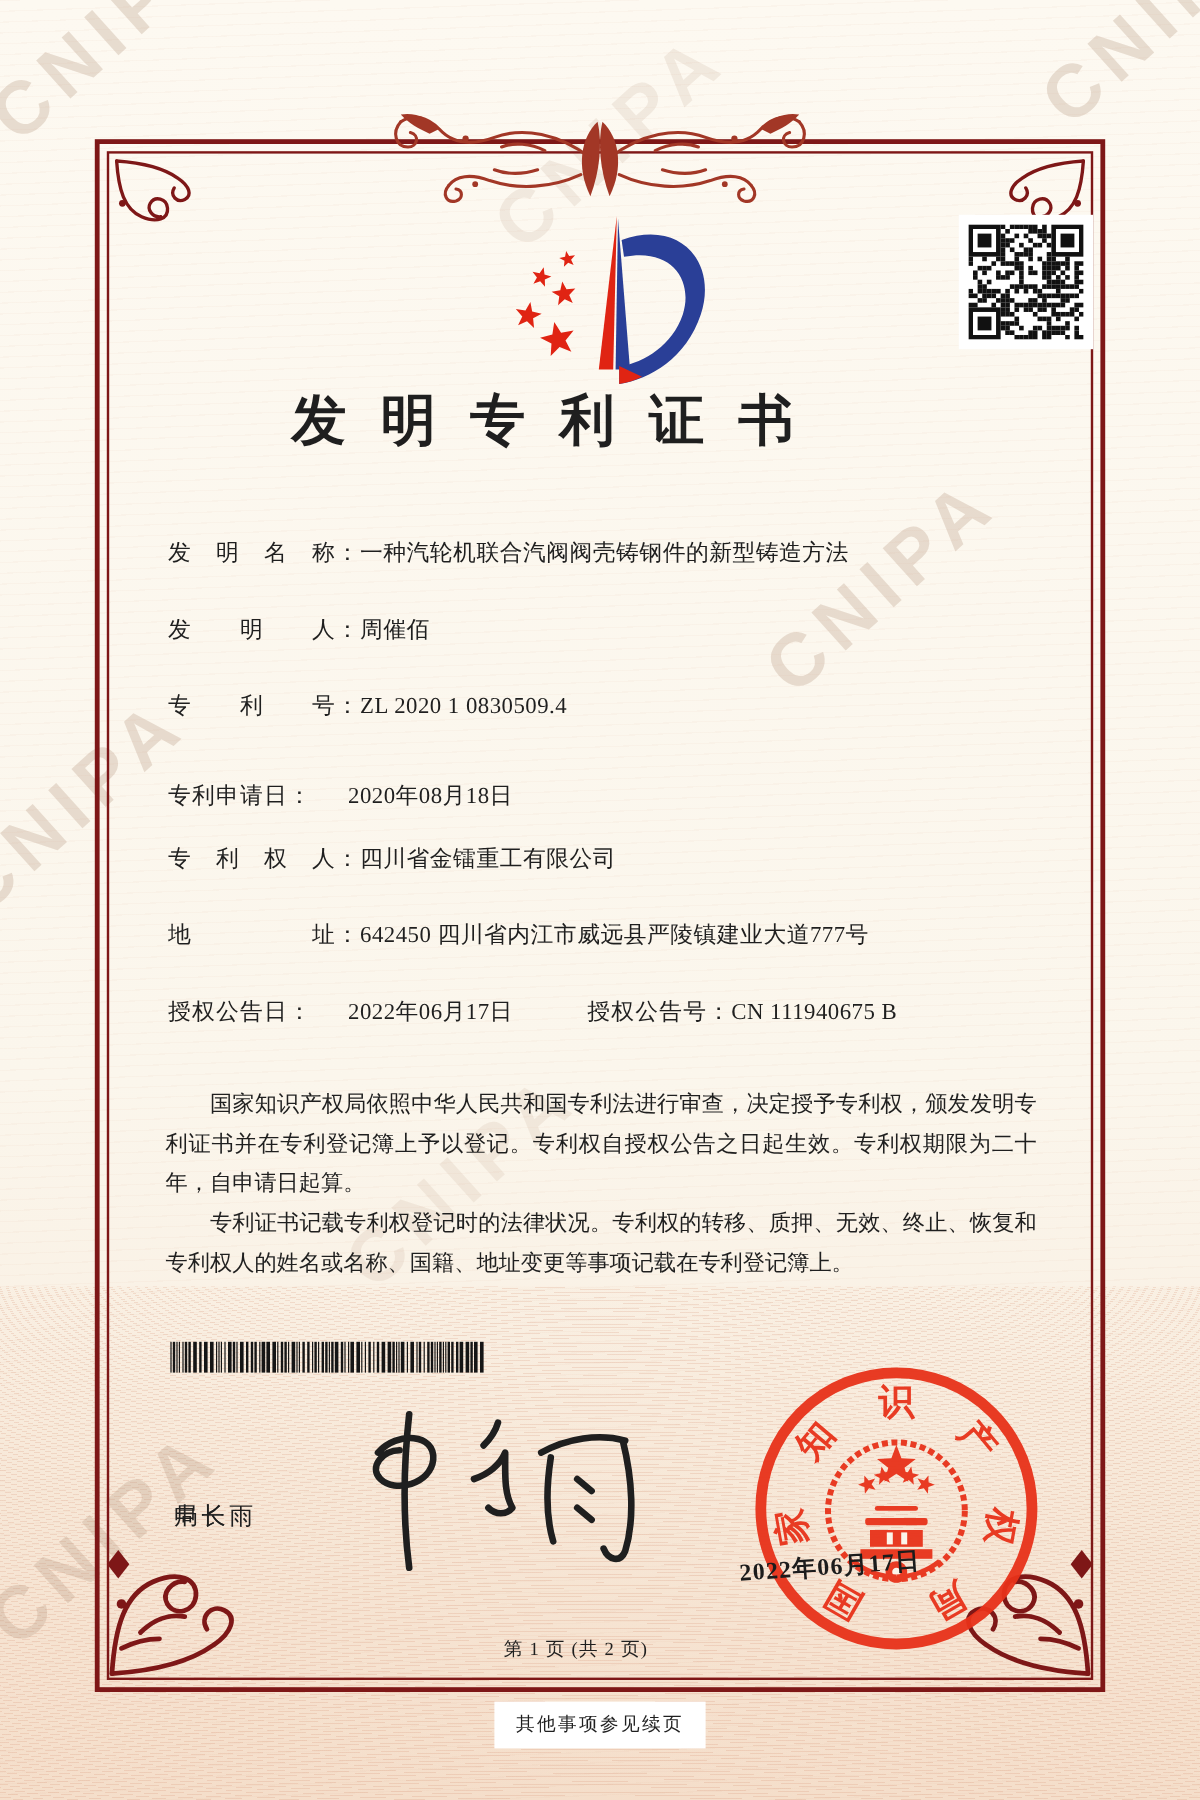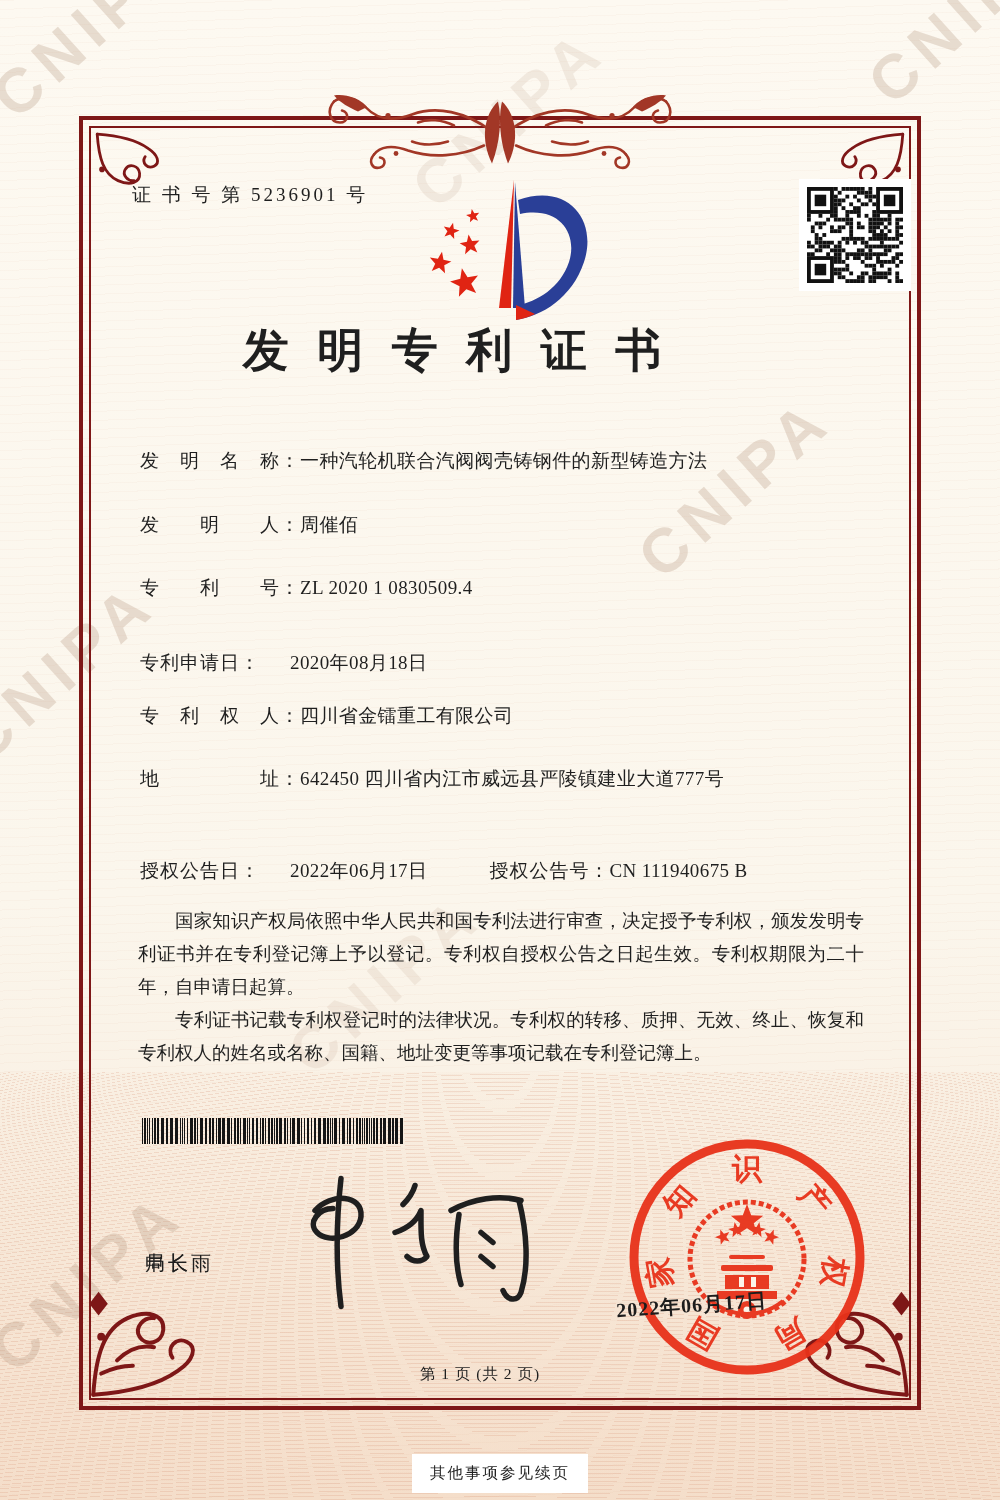--- a/index.html
+++ b/index.html
@@ -63,21 +63,21 @@
     font-family:"Liberation Sans",sans-serif;
   }
   .seal-date{
     position:absolute;left:616px;top:1290px;width:210px;z-index:4;
     font-size:20px;font-weight:700;letter-spacing:1px;color:#1c1c1c;
     transform:rotate(-4deg);white-space:nowrap;
   }
   .footer-page{position:absolute;left:0;top:1364px;width:960px;text-align:center;font-size:15.5px;z-index:2;letter-spacing:1px;}
   .continuation{
     position:absolute;left:50%;top:1418px;transform:translateX(-50%);z-index:2;
-    background:#fff;padding:9px 18px;font-size:15.5px;letter-spacing:2px;white-space:nowrap;margin-top:36px;
+    background:#fff;padding:9px 18px;font-size:15.5px;letter-spacing:2px;white-space:nowrap;
   }
 </style>
 </head>
 <body>
 
 <div class="page">
 
   <div class="waves"></div>
   <div class="wm" style="left:-28px;top:-8px">CNIPA</div>
   <div class="wm" style="left:848px;top:-22px">CNIPA</div>
@@ -136,21 +136,20 @@
         <path d="M226,44 C238,38 252,37 262,41"></path>
         <path d="M232,60 C244,64 258,64 268,60"></path>
       </g>
       <path d="M314,26 C322,17 334,12 346,14 C340,21 331,26 322,30 Z" fill="var(--ornament)"></path>
       <circle cx="292" cy="34" r="2.6" fill="var(--ornament)"></circle>
       <circle cx="284" cy="72" r="2.4" fill="var(--ornament)"></circle>
     </g>
     <use href="#orn-half" transform="translate(360,0) scale(-1,1)"></use>
   </svg>
 
-  <div class="cert-no">证 书 号 第 5236901 号</div>
 
   <svg class="logo" viewBox="0 0 175 148">
     <defs>
       <path id="lstar" d="M0,-10 L2.47,-3.4 L9.51,-3.09 L3.99,1.3 L5.88,8.09 L0,4.2 L-5.88,8.09 L-3.99,1.3 L-9.51,-3.09 L-2.47,-3.4 Z"></path>
     </defs>
     <path d="M96,4 L81,132 L93,132 Z" style="fill:var(--lred)"></path>
     <path d="M97,6 L95,132 L107,132 Z" style="fill:var(--lblue)"></path>
     <path d="M100,24 C150,6 180,44 166,86 C154,122 124,140 98,144 L98,130 C120,125 142,112 151,86 C160,58 142,30 102,38 Z" style="fill:var(--lblue)"></path>
     <path d="M98,144 C105,143 111,141 117,138 L98,129 Z" style="fill:var(--lred)"></path>
     <use href="#lstar" transform="translate(47,107) scale(1.5) rotate(-12)" style="fill:var(--lred)"></use>
@@ -423,21 +422,21 @@
 
   <div class="title">发明专利证书</div>
 
   <div class="fields">
       <div class="frow" style="top: 512px;"><span class="flab">发　　明　　人：</span><span class="fval">周催佰</span></div>
       <div class="frow" style="top: 448px;"><span class="flab">发　明　名　称：</span><span class="fval">一种汽轮机联合汽阀阀壳铸钢件的新型铸造方法</span></div>
       <div class="frow" style="top: 575px;"><span class="flab">专　　利　　号：</span><span class="fval">ZL 2020 1 0830509.4</span></div>
       <div class="frow" style="top: 639px; margin-top: 11px;"><span class="flab">专利申请日：</span><span class="fval">2020年08月18日</span></div>
       <div class="frow" style="top: 703px;"><span class="flab">专　利　权　人：</span><span class="fval">四川省金镭重工有限公司</span></div>
       <div class="frow" style="top: 766px;"><span class="flab">地　　　　　址：</span><span class="fval">642450 四川省内江市威远县严陵镇建业大道777号</span></div>
-      <div class="frow" style="top: 830px; margin-top: 28px;"><span class="flab">授权公告日：</span><span class="fval">2022年06月17日</span><span class="flab l2">授权公告号：</span><span class="fval">CN 111940675 B</span></div>
+      <div class="frow" style="top: 830px;"><span class="flab">授权公告日：</span><span class="fval">2022年06月17日</span><span class="flab l2">授权公告号：</span><span class="fval">CN 111940675 B</span></div>
     </div>
 
   <div class="body-text">
     <p>国家知识产权局依照中华人民共和国专利法进行审查，决定授予专利权，颁发发明专利证书并在专利登记簿上予以登记。专利权自授权公告之日起生效。专利权期限为二十年，自申请日起算。</p>
     <p>专利证书记载专利权登记时的法律状况。专利权的转移、质押、无效、终止、恢复和专利权人的姓名或名称、国籍、地址变更等事项记载在专利登记簿上。</p>
   </div>
 
   <div class="barcode">
     <svg width="268" height="26" viewBox="0 0 268 26">
         <rect x="2" y="0" width="1" height="26" fill="#151515"></rect>

